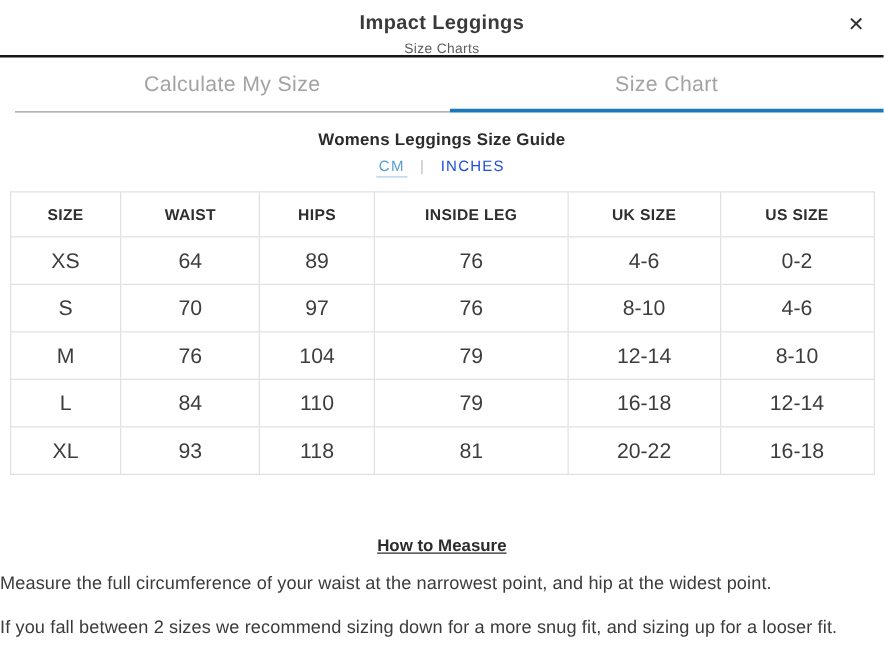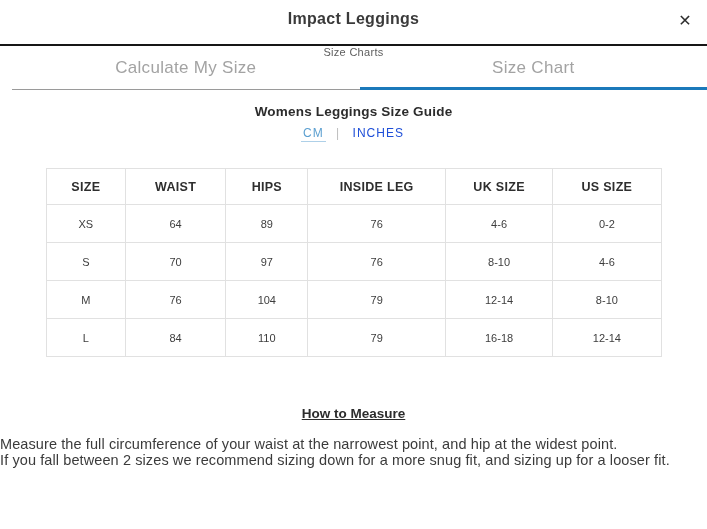--- a/index.html
+++ b/index.html
@@ -20,21 +20,21 @@
     padding-top: 10px;
     border-bottom: 2px solid #161616;
   }
   .modal-title {
     font-size: 16px;
     font-weight: 600;
     letter-spacing: 0.3px;
     color: #3a3a3a;
   }
   .modal-subtitle {
-    margin-top: 18px;
+    margin-top: 5px;
     font-size: 11px;
     color: #5e5e5e;
     letter-spacing: 0.3px;
   }
   .close-btn {
     position: absolute;
     top: 10px; right: 11px;
     width: 22px; height: 22px;
     background: none; border: none;
     font-size: 16px; line-height: 22px;
@@ -87,60 +87,60 @@
   }
   .unit.selected {
     color: #5b9fd0;
     border-bottom: 1px solid #aed0e8;
   }
   .unit.unselected { color: #1d4ed8; }
   .unit-sep { color: #bdbdbd; margin: 0 6px; }
 
   
   table.size-table {
-    margin: 26px auto 0 auto;
-    width: 616px;
+    margin: 11px auto 0 auto;
+    width: 692px;
     border-collapse: collapse;
   }
   .size-table th, .size-table td {
     border: 1px solid #e1e1e1;
     text-align: center;
     vertical-align: middle;
     font-family: "Liberation Sans", sans-serif;
   }
   .size-table th {
     height: 36px;
     font-size: 12.5px;
     font-weight: 700;
     color: #2e2e2e;
     letter-spacing: 0.3px;
   }
   .size-table td {
     height: 38px;
-    font-size: 11px;
+    font-size: 17px;
     color: #3d3d3d;
   }
 
   
   .htm-heading {
     margin-top: 49px;
     text-align: center;
     font-size: 13.5px;
     font-weight: 700;
     color: #2c2c2c;
     text-decoration: underline;
   }
   .measure-line {
     text-align: left;
     font-size: 14.5px;
     color: #3b3b3b;
     letter-spacing: 0.1px;
   }
   .measure-line.first { margin-top: 15px; }
-  .measure-line.second { }
+  .measure-line.second { margin-top: 19px; }
 </style>
 </head>
 <body>
 
 <div class="modal-header">
   <div class="modal-title">Impact Leggings</div>
   <div class="modal-subtitle">Size Charts</div>
   <button class="close-btn">✕</button>
 </div>
 
@@ -202,18 +202,26 @@
       <td>8-10</td>
     </tr>
     <tr>
       <td>L</td>
       <td>84</td>
       <td>110</td>
       <td>79</td>
       <td>16-18</td>
       <td>12-14</td>
     </tr>
+    <tr>
+      <td>XL</td>
+      <td>93</td>
+      <td>118</td>
+      <td>81</td>
+      <td>20-22</td>
+      <td>16-18</td>
+    </tr>
   </tbody>
 </table>
 
 <div class="htm-heading">How to Measure</div>
 <div class="measure-line first">Measure the full circumference of your waist at the narrowest point, and hip at the widest point.</div>
 <div class="measure-line second">If you fall between 2 sizes we recommend sizing down for a more snug fit, and sizing up for a looser fit.</div>
 
 </body></html>

